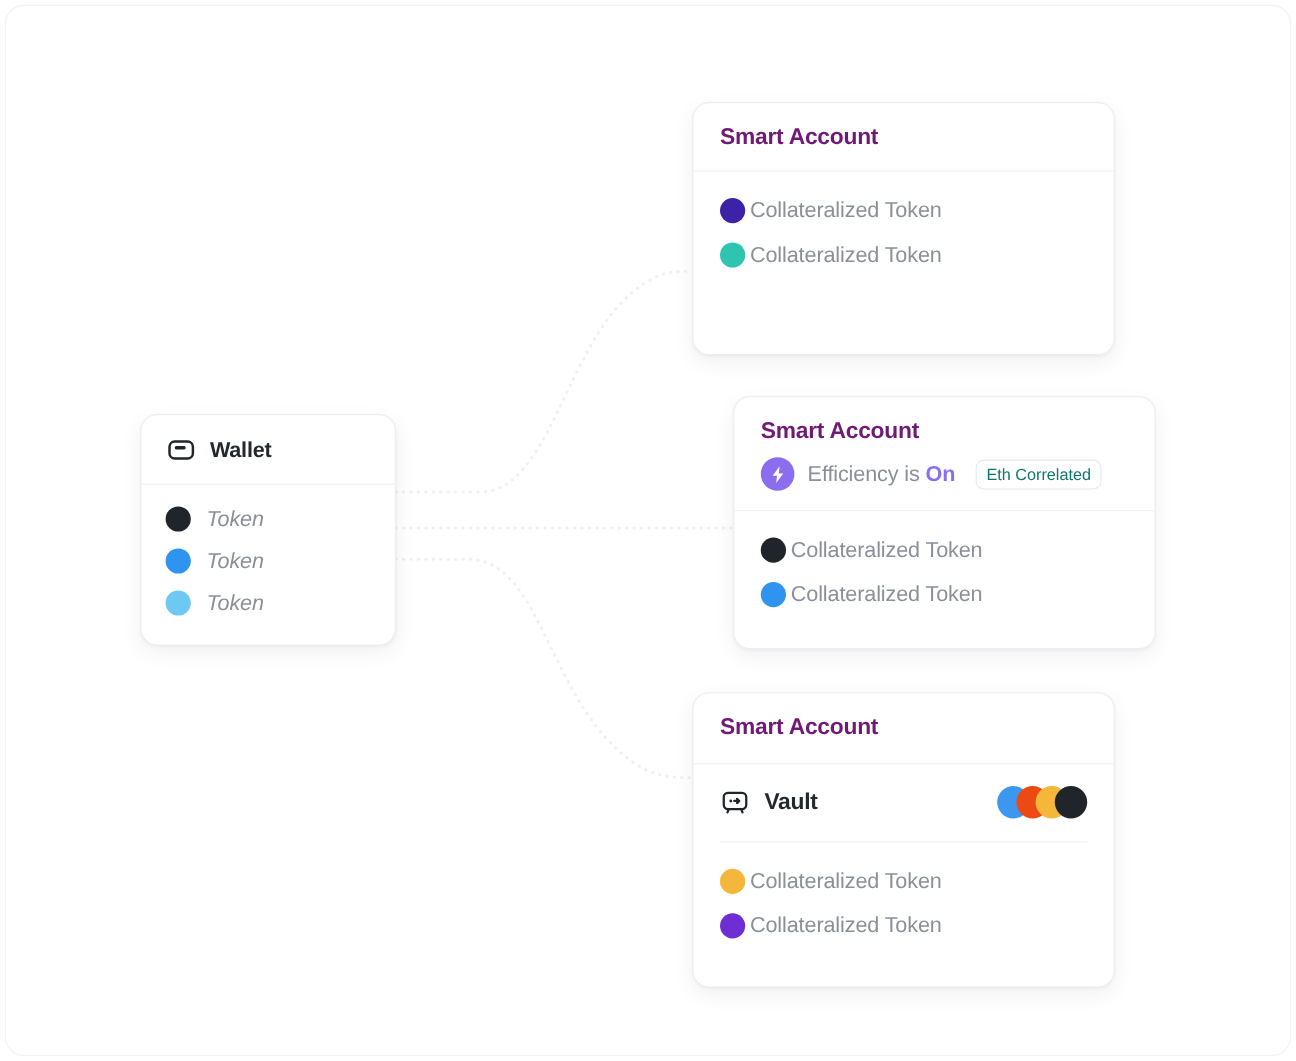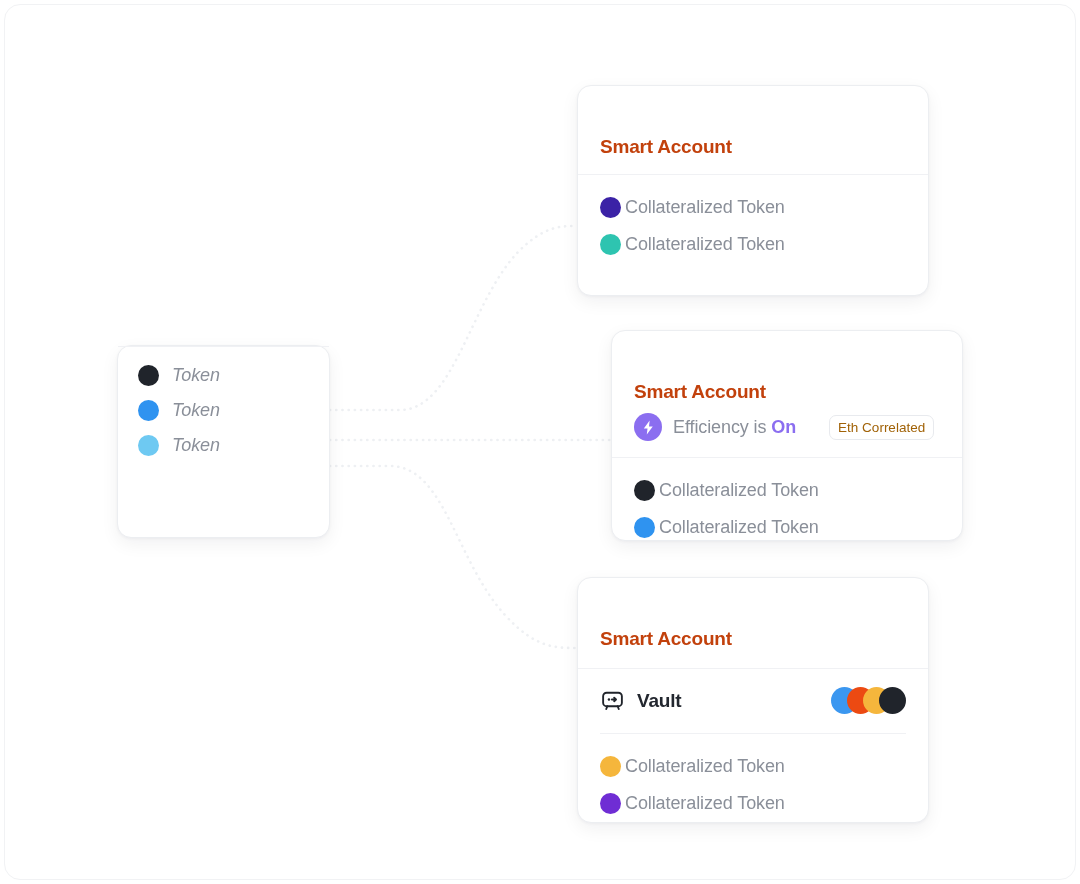--- a/index.html
+++ b/index.html
@@ -48,23 +48,22 @@
     background: #ffffff;
     border: 1px solid #eceef1;
     border-radius: 14px;
     box-shadow: 0 6px 18px rgba(16, 24, 40, 0.06),
                 0 1px 3px rgba(16, 24, 40, 0.04);
   }
 
   .card-title {
     font-size: 19px;
     font-weight: 700;
-    color: #c2410c;
+    color: #701a75;
     letter-spacing: -0.2px;
-    margin-top: 32px;
   }
 
   .divider {
     height: 1px;
     background: #f0f1f4;
     width: 100%;
   }
 
   .divider.inset {
     width: auto;
@@ -153,26 +152,26 @@
     letter-spacing: -0.1px;
     white-space: nowrap;
   }
 
   .sa-status-text .on-word { font-weight: 700; }
   .on-amber  { color: #f0a92a; }
   .on-purple { color: #8b6ef0; }
 
   .badge {
     font-size: 13.5px;
-    color: #a16207;
+    color: #0f766e;
     border: 1px solid #e8eaee;
     border-radius: 7px;
     padding: 4px 8px;
     white-space: nowrap;
-    margin-left: 22px;
+    margin-left: 6px;
   }
 
   .sa-body { padding: 14px 0 12px 0; }
 
   .ctoken-row {
     display: flex;
     align-items: center;
     gap: 4px;
     padding: 8px 22px;
   }
@@ -244,20 +243,29 @@
 
       <path d="M330,410 L400,410 C455,410 470,300 520,250 C545,226 560,226 577,226"></path>
 
       <path d="M330,440 L611,440"></path>
 
       <path d="M330,466 L390,466 C445,466 455,560 505,615 C535,648 555,648 577,648"></path>
     </g>
   </svg>
 
   <div class="card" id="wallet-card">
+    <div class="wallet-head">
+      <span class="icon">
+        <svg class="icon-svg" width="26" height="26" viewBox="0 0 24 24" fill="none" stroke="#20242b" stroke-width="1.9" stroke-linecap="round" stroke-linejoin="round">
+          <rect x="3" y="5.5" width="18" height="13" rx="4"></rect>
+          <rect x="7" y="9" width="8.5" height="2.6" rx="1.3" fill="#20242b" stroke="none"></rect>
+        </svg>
+      </span>
+      <span class="wallet-name">Wallet</span>
+    </div>
     <div class="divider"></div>
     <div class="wallet-body">
 
       <div class="token-row">
         <span class="dot" style="background:#20242b"></span>
         <span class="token-label">Token</span>
       </div>
 
       <div class="token-row">
         <span class="dot" style="background:#2f93f0"></span>

